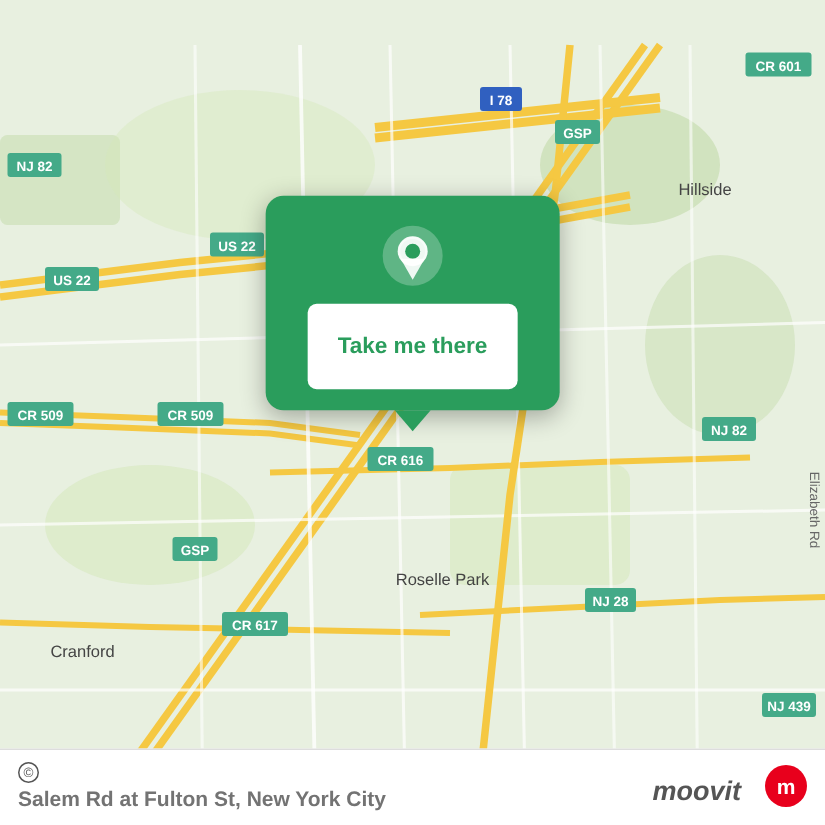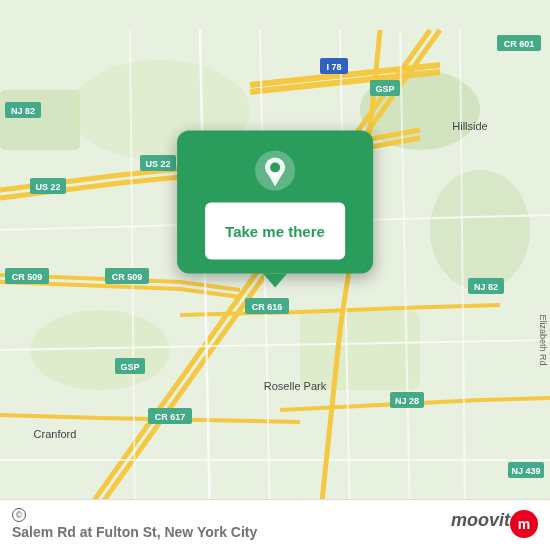--- a/index.html
+++ b/index.html
@@ -54,22 +54,22 @@
     }
 
     #location-title {
       font-size: 14px;
       font-weight: bold;
       color: #737373;
     }
 
     #moovit-logo {
       display: flex;
-      align-items: flex-start;
-      gap: 0;
+      align-items: flex-end;
+      gap: 16px;
     }
 
     #moovit-logo .moovit-text {
       font-size: 18px;
       font-weight: bold;
       color: #555;
       font-style: italic;
     }
 
     #moovit-logo .moovit-icon {

